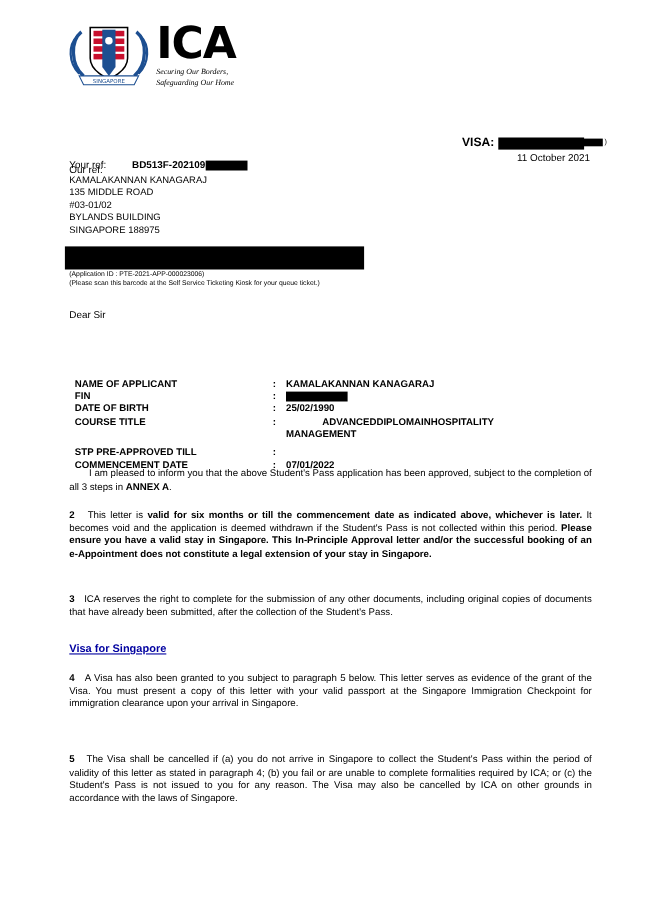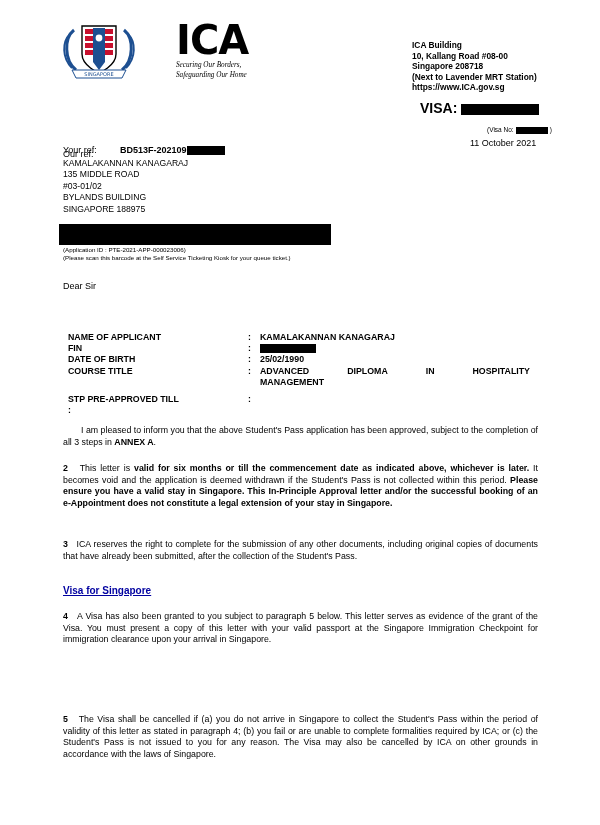--- a/index.html
+++ b/index.html
@@ -29,22 +29,21 @@
     top: 16px;
     left: 60px;
     right: 22px;
     height: 86px;
   }
   .logo-block {
     position: absolute;
     left: 0;
     top: 0;
     display: flex;
-    align-items: flex-end;
-    gap: 34px;
+    align-items: center;
   }
   .crest {
     width: 78px;
     height: 62px;
     position: relative;
   }
   .crest svg { display: block; }
   .ica-wordmark {
     margin-left: 4px;
     padding-top: 4px;
@@ -82,22 +81,22 @@
     top: 98px;
     font-size: 9px;
   }
   .your-ref .label { display: inline-block; width: 57px; margin-top: 47px; }
   .your-ref .val { font-weight: bold; }
   .redact { background: #000; display: inline-block; vertical-align: middle; }
 
   .visa-line {
     position: absolute;
     left: 420px;
-    top: 100px;
-    font-size: 14px;
+    top: 124px;
+    font-size: 11px;
     font-weight: bold;
   }
   .visa-no-line {
     position: absolute;
     left: 487px;
     top: 126px;
     font-size: 6.5px;
   }
   .our-ref {
     position: absolute;
@@ -149,37 +148,37 @@
     left: 63px;
     top: 305px;
     font-size: 9.4px;
     font-weight: bold;
   }
 
   
   .details {
     position: absolute;
     left: 68px;
-    top: 332px;
+    top: 344px;
     width: 470px;
     font-size: 8.8px;
     font-weight: bold;
     line-height: 11.2px;
   }
   .details .row {
     display: flex;
     align-items: flex-start;
   }
   .details .k { width: 180px; flex: 0 0 180px; }
   .details .c { width: 12px; flex: 0 0 12px; }
   .details .v { flex: 1 1 auto; }
   .details .spaced {
     display: flex;
-    justify-content: space-between;
     width: 270px;
+    margin-left: 33px;
   }
   .details .row.gap { margin-top: 6px; }
 
   
   .para {
     position: absolute;
     left: 63px;
     width: 475px;
     font-size: 8.8px;
     line-height: 11.6px;
@@ -228,27 +227,20 @@
           </g>
         </svg>
       </div>
       <div class="ica-wordmark">
         <div class="ica-letters">ICA</div>
         <div class="ica-tagline">Securing Our Borders,</div>
         <div class="ica-tagline">Safeguarding Our Home</div>
       </div>
     </div>
 
-    <div class="addr-block">
-      <div>ICA Building</div>
-      <div>10, Kallang Road #08-00</div>
-      <div>Singapore 208718</div>
-      <div>(Next to Lavender MRT Station)</div>
-      <div>https://www.ICA.gov.sg</div>
-    </div>
   </div>
 
   <div class="your-ref">
     <span class="label">Your ref:</span><span class="val">BD513F-202109</span><span class="redact" style="width:38px;height:9px;margin-left:0px;"></span>
   </div>
 
   <div class="visa-line">
     <span>VISA:</span><span class="redact" style="width:78px;height:11px;margin-left:4px;"></span>
   </div>
   <div class="visa-no-line">
@@ -303,21 +295,23 @@
           <span>HOSPITALITY</span>
         </div>
         <div>MANAGEMENT</div>
       </div>
     </div>
     <div class="row gap">
       <div class="k">STP PRE-APPROVED TILL</div>
       <div class="c">:</div>
     </div>
     <div class="row">
-      <div class="c">:</div>
+      <div class="k">COMMENCEMENT DATE</div>
+      <div class="c">:</div>
+      <div class="v">07/01/2022</div>
     </div>
   </div>
 
   <div class="para indent" style="top:425px;">
     <span>I am pleased to inform you that the above Student's Pass application has been approved, subject to the completion of all 3 steps in </span><b>ANNEX A</b><span>.</span>
   </div>
 
   <div class="para" style="top:463px;">
     <b>2</b>&nbsp;&nbsp;&nbsp;<span>This letter is </span><b>valid for six months or till the commencement date as indicated above, whichever is later.</b><span> It becomes void and the application is deemed withdrawn if the Student's Pass is not collected within this period. </span><b>Please ensure you have a valid stay in Singapore. This In-Principle Approval letter and/or the successful booking of an e-Appointment does not constitute a legal extension of your stay in Singapore.</b>
   </div>
@@ -325,17 +319,17 @@
   <div class="para" style="top:539px;">
     <b>3</b>&nbsp;&nbsp;&nbsp;<span>ICA reserves the right to complete for the submission of any other documents, including original copies of documents that have already been submitted, after the collection of the Student's Pass.</span>
   </div>
 
   <div class="section-head" style="top:585px;">Visa for Singapore</div>
 
   <div class="para" style="top:611px;">
     <b>4</b>&nbsp;&nbsp;&nbsp;<span>A Visa has also been granted to you subject to paragraph 5 below. This letter serves as evidence of the grant of the Visa. You must present a copy of this letter with your valid passport at the Singapore Immigration Checkpoint for immigration clearance upon your arrival in Singapore.</span>
   </div>
 
-  <div class="para" style="top:714px;">
+  <div class="para" style="top:685px;">
     <b>5</b>&nbsp;&nbsp;&nbsp;<span>The Visa shall be cancelled if (a) you do not arrive in Singapore to collect the Student's Pass within the period of validity of this letter as stated in paragraph 4; (b) you fail or are unable to complete formalities required by ICA; or (c) the Student's Pass is not issued to you for any reason. The Visa may also be cancelled by ICA on other grounds in accordance with the laws of Singapore.</span>
   </div>
 
 </div>
 
 </body></html>

